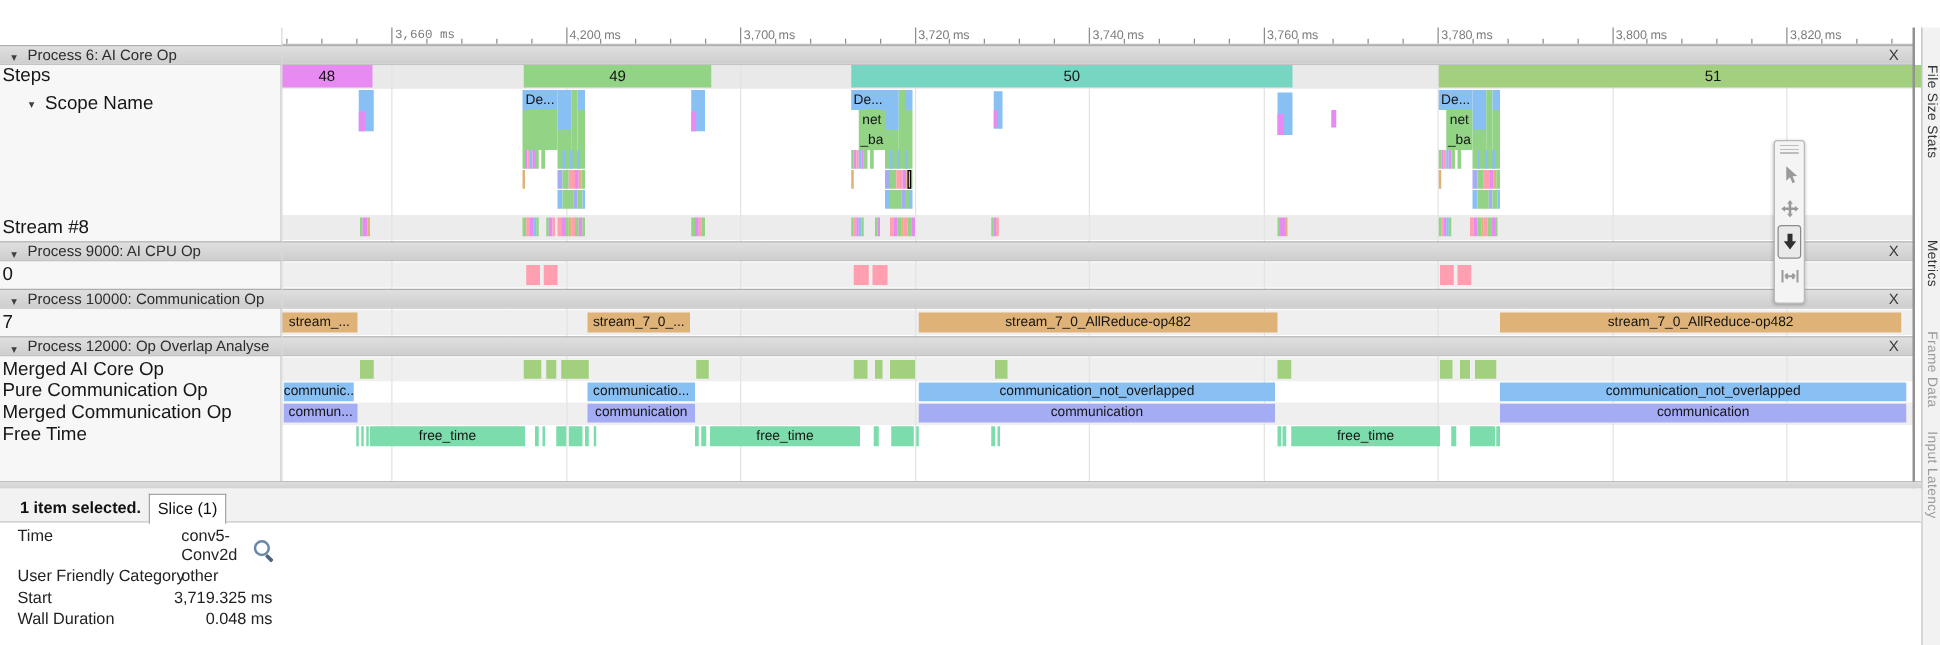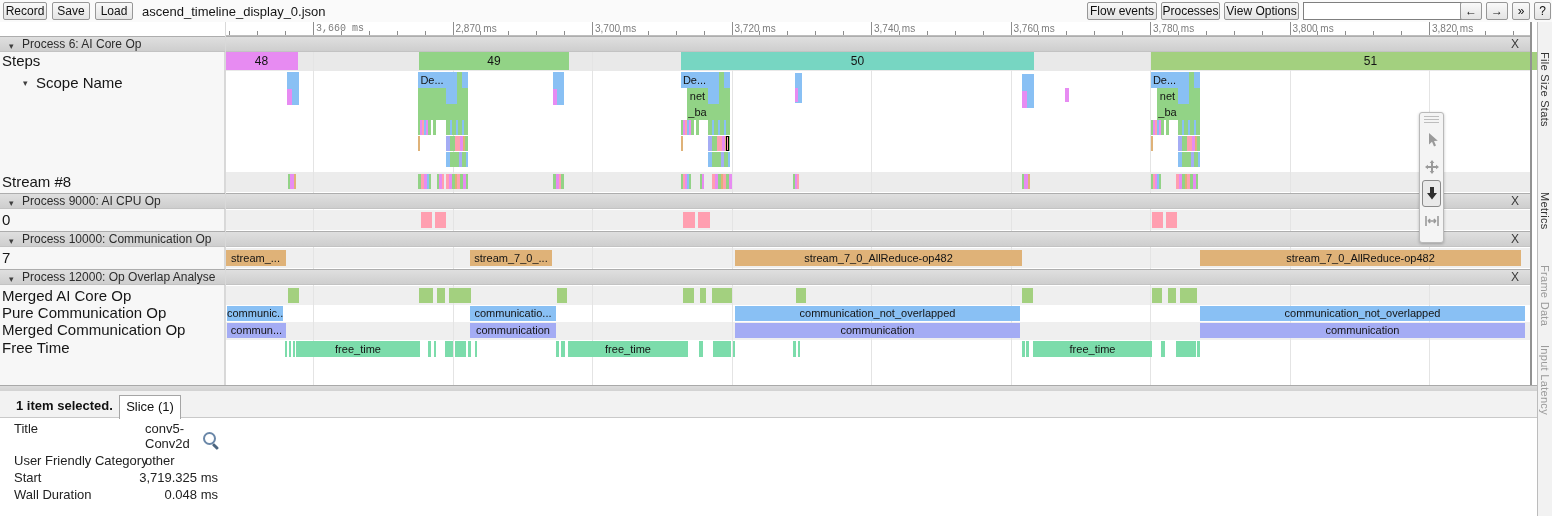--- a/index.html
+++ b/index.html
@@ -62,47 +62,33 @@
   .mag{position:absolute;left:203px;top:432px;width:9px;height:9px;border:2px solid #6a87a8;
     border-radius:50%;box-sizing:content-box;}
   .mag::after{content:"";position:absolute;left:9px;top:9px;width:7px;height:3px;background:#4c657f;
     transform:rotate(45deg);transform-origin:0 0;border-radius:1px;}
 </style>
 </head>
 <body>
 
 <div class="stage">
 
-  <div class="toolbar">
-    <div class="btn" style="left:3px;width:44px;">Record</div>
-    <div class="btn" style="left:52px;width:38px;">Save</div>
-    <div class="btn" style="left:95px;width:38px;">Load</div>
-    <div class="fname">ascend_timeline_display_0.json</div>
-    <div class="btn" style="left:1087px;width:70px;">Flow events</div>
-    <div class="btn" style="left:1161px;width:59px;">Processes</div>
-    <div class="btn" style="left:1224px;width:75px;">View Options</div>
-    <input class="searchbox" value="" style="">
-    <div class="btn" style="left:1460px;width:22px;">←</div>
-    <div class="btn" style="left:1486px;width:22px;">→</div>
-    <div class="btn" style="left:1512px;width:18px;">»</div>
-    <div class="btn" style="left:1534px;width:17px;">?</div>
-  </div>
 
   <div id="ruler">
       <div class="tick" style="position: absolute; left: 229.3px; top: 31px; height: 4px;"></div>
       <div class="tick" style="position: absolute; left: 257.2px; top: 31px; height: 4px;"></div>
       <div class="tick" style="position: absolute; left: 285.1px; top: 31px; height: 4px;"></div>
       <div class="tick" style="position: absolute; left: 313px; top: 22px; height: 13px;"></div>
       <div class="rlab" style="position: absolute; left: 316px; top: 23px; font-family: Liberation Mono, monospace;">3,660 ms</div>
       <div class="tick" style="position: absolute; left: 340.9px; top: 31px; height: 4px;"></div>
       <div class="tick" style="position: absolute; left: 368.8px; top: 31px; height: 4px;"></div>
       <div class="tick" style="position: absolute; left: 396.7px; top: 31px; height: 4px;"></div>
       <div class="tick" style="position: absolute; left: 424.6px; top: 31px; height: 4px;"></div>
       <div class="tick" style="position: absolute; left: 452.5px; top: 22px; height: 13px;"></div>
-      <div class="rlab" style="position: absolute; left: 455.5px; top: 23px;">2,870 ms</div>
+      <div class="rlab" style="position: absolute; left: 455.5px; top: 23px;">4,200 ms</div>
       <div class="tick" style="position: absolute; left: 480.4px; top: 31px; height: 4px;"></div>
       <div class="tick" style="position: absolute; left: 508.3px; top: 31px; height: 4px;"></div>
       <div class="tick" style="position: absolute; left: 536.2px; top: 31px; height: 4px;"></div>
       <div class="tick" style="position: absolute; left: 564.1px; top: 31px; height: 4px;"></div>
       <div class="tick" style="position: absolute; left: 592px; top: 22px; height: 13px;"></div>
       <div class="rlab" style="position: absolute; left: 595px; top: 23px;">3,700 ms</div>
       <div class="tick" style="position: absolute; left: 619.9px; top: 31px; height: 4px;"></div>
       <div class="tick" style="position: absolute; left: 647.8px; top: 31px; height: 4px;"></div>
       <div class="tick" style="position: absolute; left: 675.7px; top: 31px; height: 4px;"></div>
       <div class="tick" style="position: absolute; left: 703.6px; top: 31px; height: 4px;"></div>
@@ -438,21 +424,21 @@
       <div class="vtab" style="position: absolute; top: 243px; color: rgb(155, 155, 155);">Frame Data</div>
       <div class="vtab" style="position: absolute; top: 323px; color: rgb(155, 155, 155);">Input Latency</div>
     </div>
 
   <div class="splitter"></div>
   <div class="bpanel">
     <div class="bhead">
       <div class="bstatus">1 item selected.</div>
       <div class="btab">Slice (1)</div>
     </div>
-    <div class="drow" style="left:14px;top:30px;">Title</div>
+    <div class="drow" style="left:14px;top:30px;">Time</div>
     <div class="drow" style="left:145px;top:30px;">conv5-</div>
     <div class="drow" style="left:145px;top:45px;">Conv2d</div>
     <div class="drow" style="left:14px;top:62px;">User Friendly Category</div>
     <div class="drow" style="left:145px;top:62px;">other</div>
     <div class="drow" style="left:14px;top:79px;">Start</div>
     <div class="dnum" style="top:79px;">3,719.325 ms</div>
     <div class="drow" style="left:14px;top:96px;">Wall Duration</div>
     <div class="dnum" style="top:96px;">0.048 ms</div>
   </div>
   <div class="mag"></div>

